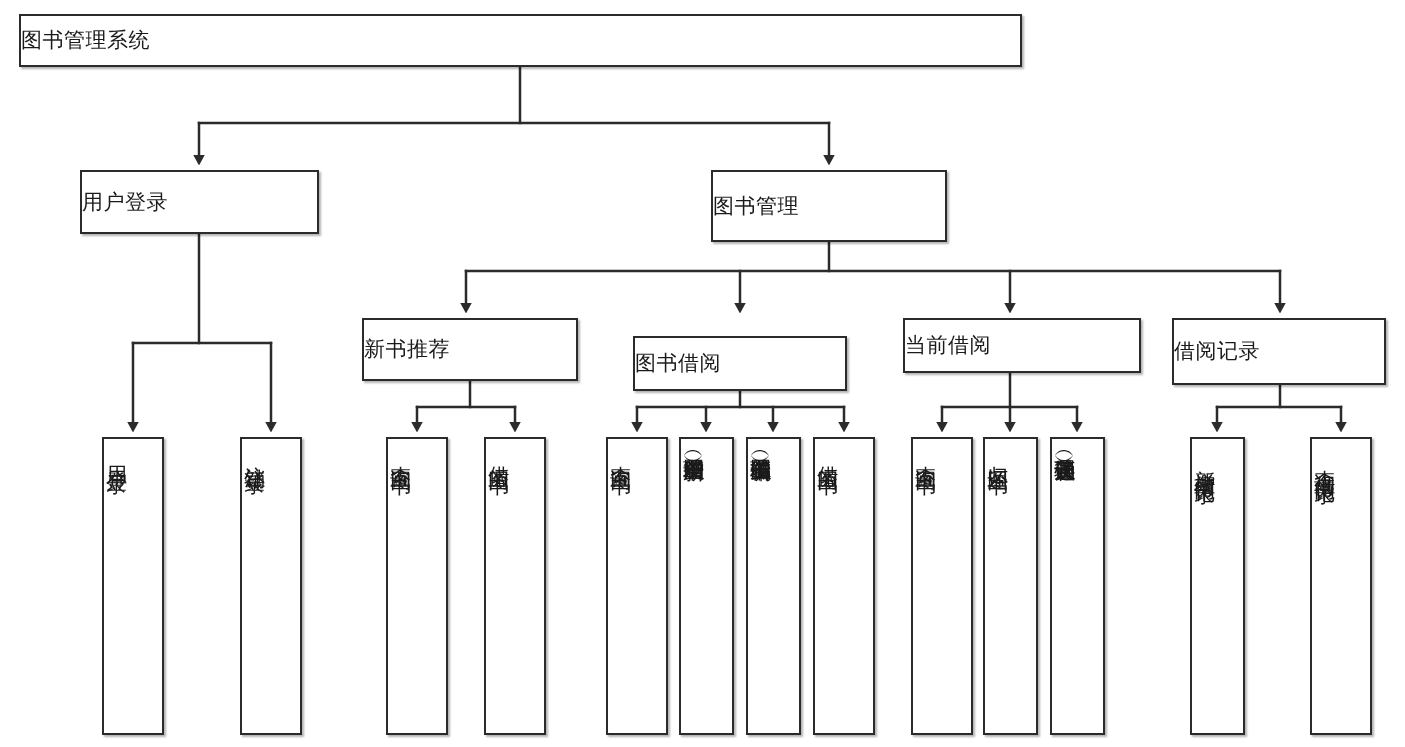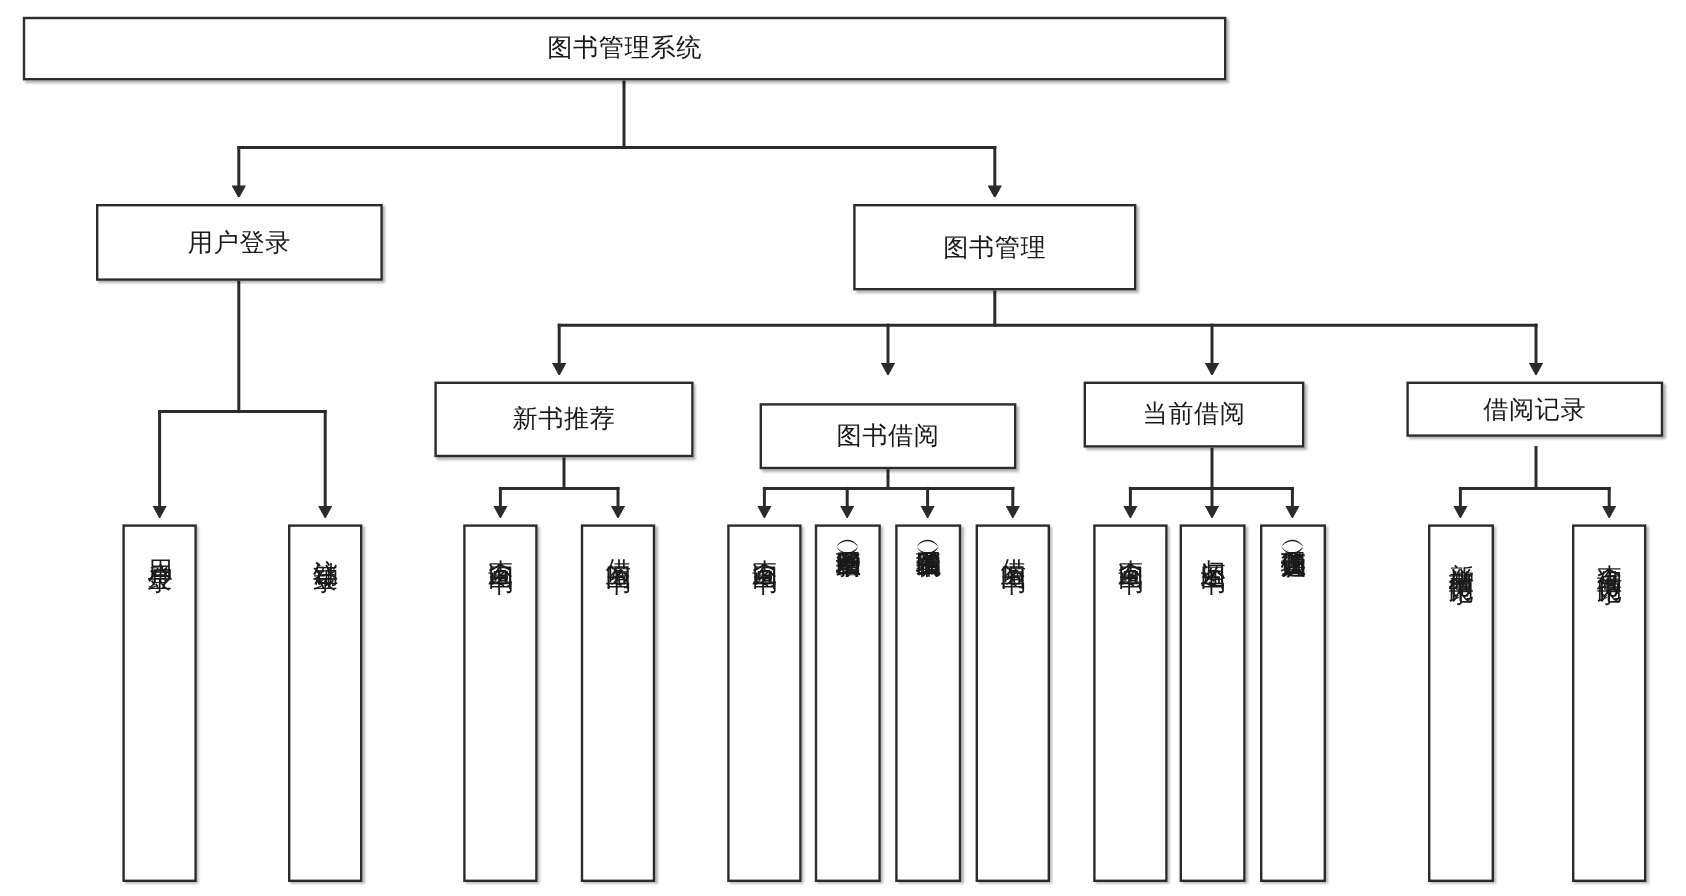--- a/index.html
+++ b/index.html
@@ -23,21 +23,20 @@
     height: 747px;
     pointer-events: none;
   }
   .node {
     position: absolute;
     box-sizing: border-box;
     background: #ffffff;
     border: 2.5px solid #2b2b2b;
     display: flex;
     align-items: center;
-    justify-content: center;
     box-shadow: 2px 2px 2px rgba(0,0,0,0.30);
   }
   .node .label {
     color: #1a1a1a;
     font-size: 21px;
     line-height: 1.18;
     letter-spacing: 0.5px;
     text-align: center;
     white-space: nowrap;
   }
@@ -127,24 +126,24 @@
   <div class="node" style="left:711px; top:170px; width:236px; height:72px;">
     <span class="label">图书管理</span>
   </div>
 
   <div class="node" style="left:362px; top:318px; width:216px; height:63px;">
     <span class="label">新书推荐</span>
   </div>
   <div class="node" style="left:633px; top:336px; width:214px; height:55px;">
     <span class="label">图书借阅</span>
   </div>
-  <div class="node" style="left:903px; top:318px; width:184px; height:55px;">
+  <div class="node" style="left:903px; top:318px; width:238px; height:55px;">
     <span class="label">当前借阅</span>
   </div>
-  <div class="node" style="left:1172px; top:318px; width:214px; height:46px;">
+  <div class="node" style="left:1172px; top:318px; width:214px; height:67px;">
     <span class="label">借阅记录</span>
   </div>
 
   <div class="node vertical" style="left:102px; top:437px; width:62px; height:298px;">
     <span class="label">用户登录</span>
   </div>
   <div class="node vertical" style="left:240px; top:437px; width:62px; height:298px;">
     <span class="label">注销登录</span>
   </div>
   <div class="node vertical" style="left:386px; top:437px; width:62px; height:298px;">

